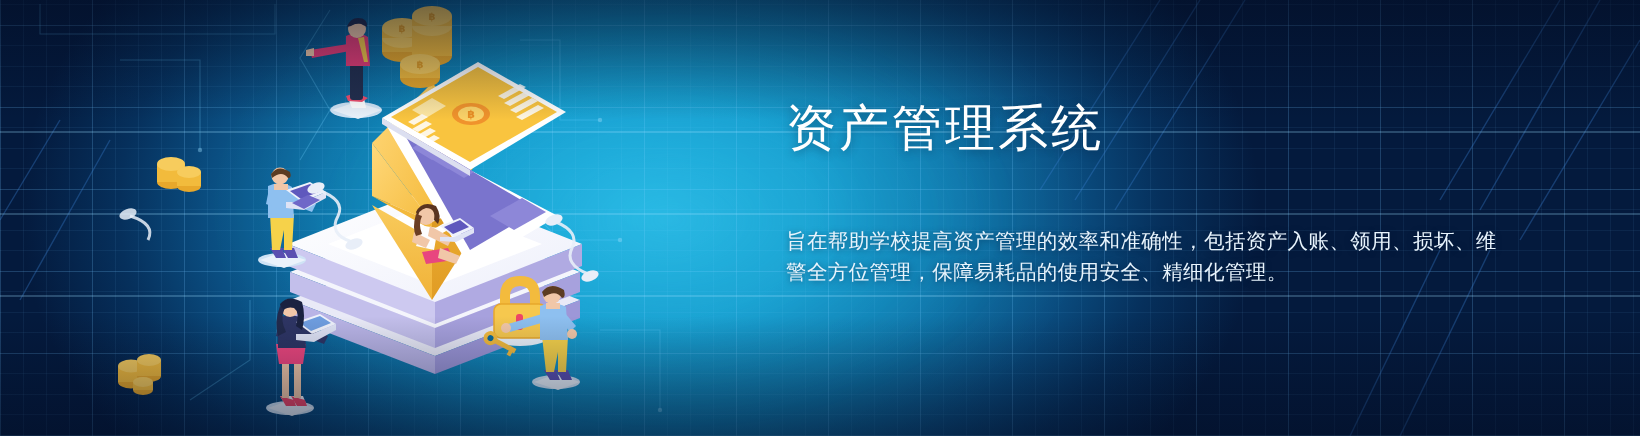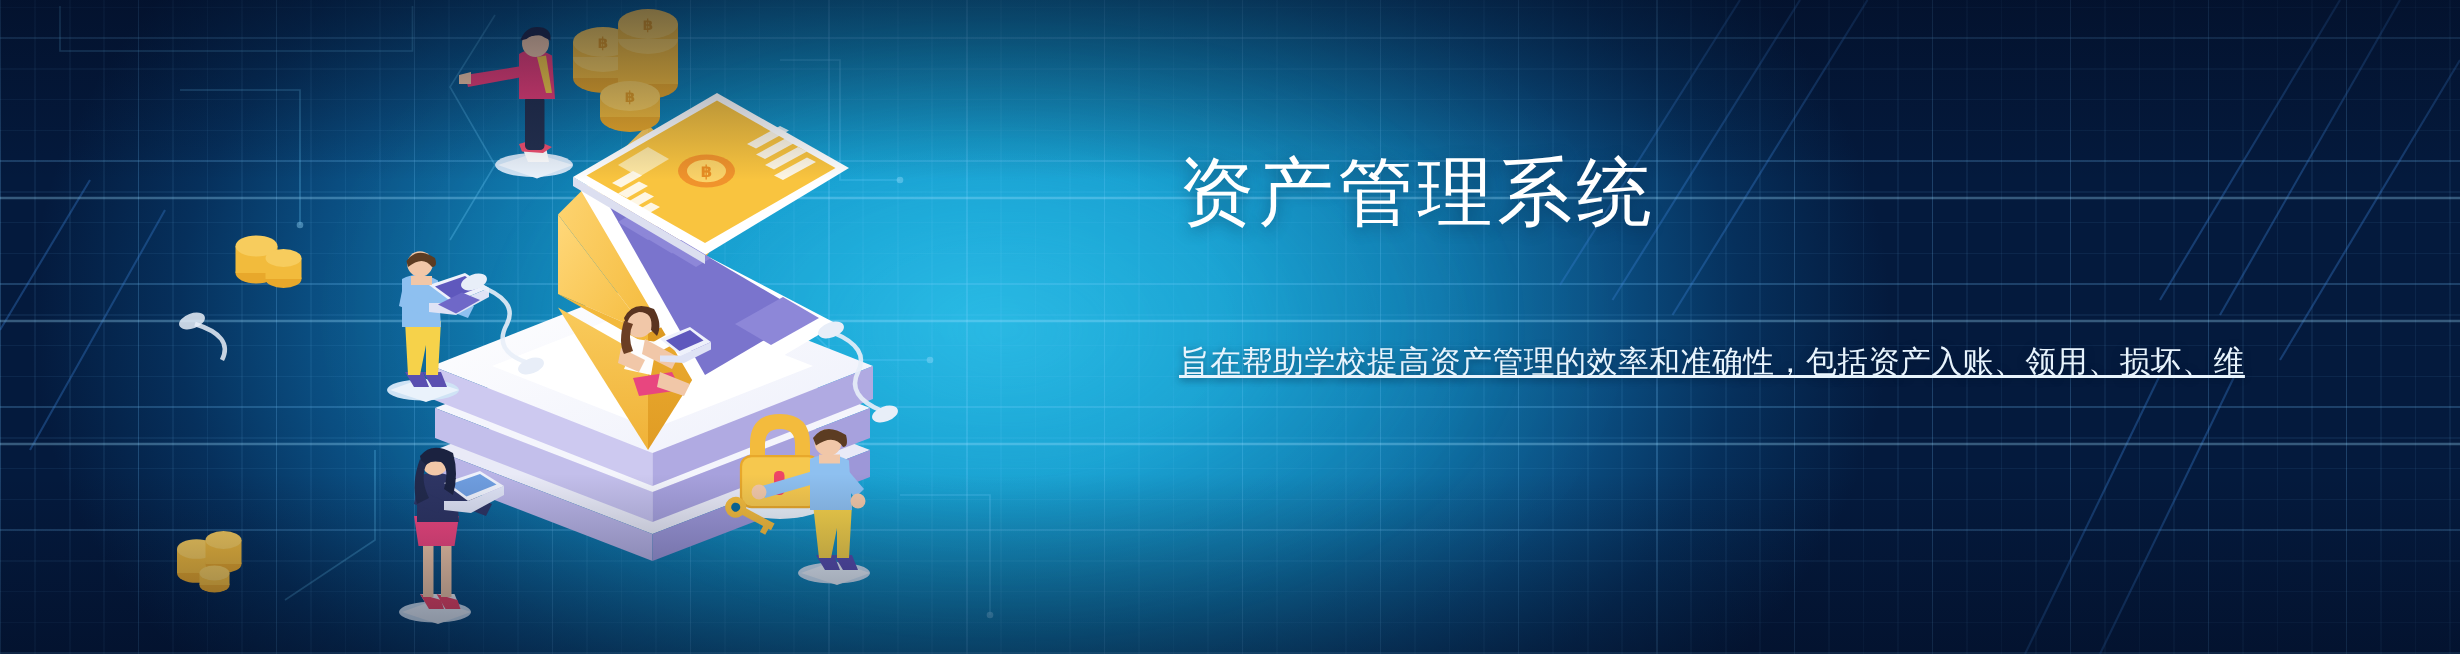--- a/index.html
+++ b/index.html
@@ -64,21 +64,20 @@
     font-size:50px; line-height:58px; letter-spacing:3px;
     color:#ffffff; font-weight:500;
     text-shadow:0 2px 10px rgba(0,30,60,.45);
     white-space:nowrap;
   }
   .desc{
     position:absolute; top:226px; left:0; width:676px;
     font-size:20.5px; line-height:31px; letter-spacing:.4px;
     color:#e8f4fd; font-weight:400;
     text-shadow:0 1px 6px rgba(0,20,50,.55);
-    text-decoration:underline;
   }
   .desc p{ margin:0; white-space:nowrap; }
 </style>
 </head>
 <body>
 
 <div class="banner">
 
   <div class="bg-base"></div>
   <div class="glow-center"></div>
@@ -375,16 +374,17 @@
     </g>
   </svg>
 
   <div class="bg-topdark"></div>
   <div class="bg-botdark"></div>
 
   <div class="textblock">
     <div class="title">资产管理系统</div>
     <div class="desc">
       <p>旨在帮助学校提高资产管理的效率和准确性，包括资产入账、领用、损坏、维</p>
+      <p>警全方位管理，保障易耗品的使用安全、精细化管理。</p>
     </div>
   </div>
 
 </div>
 
 </body></html>

